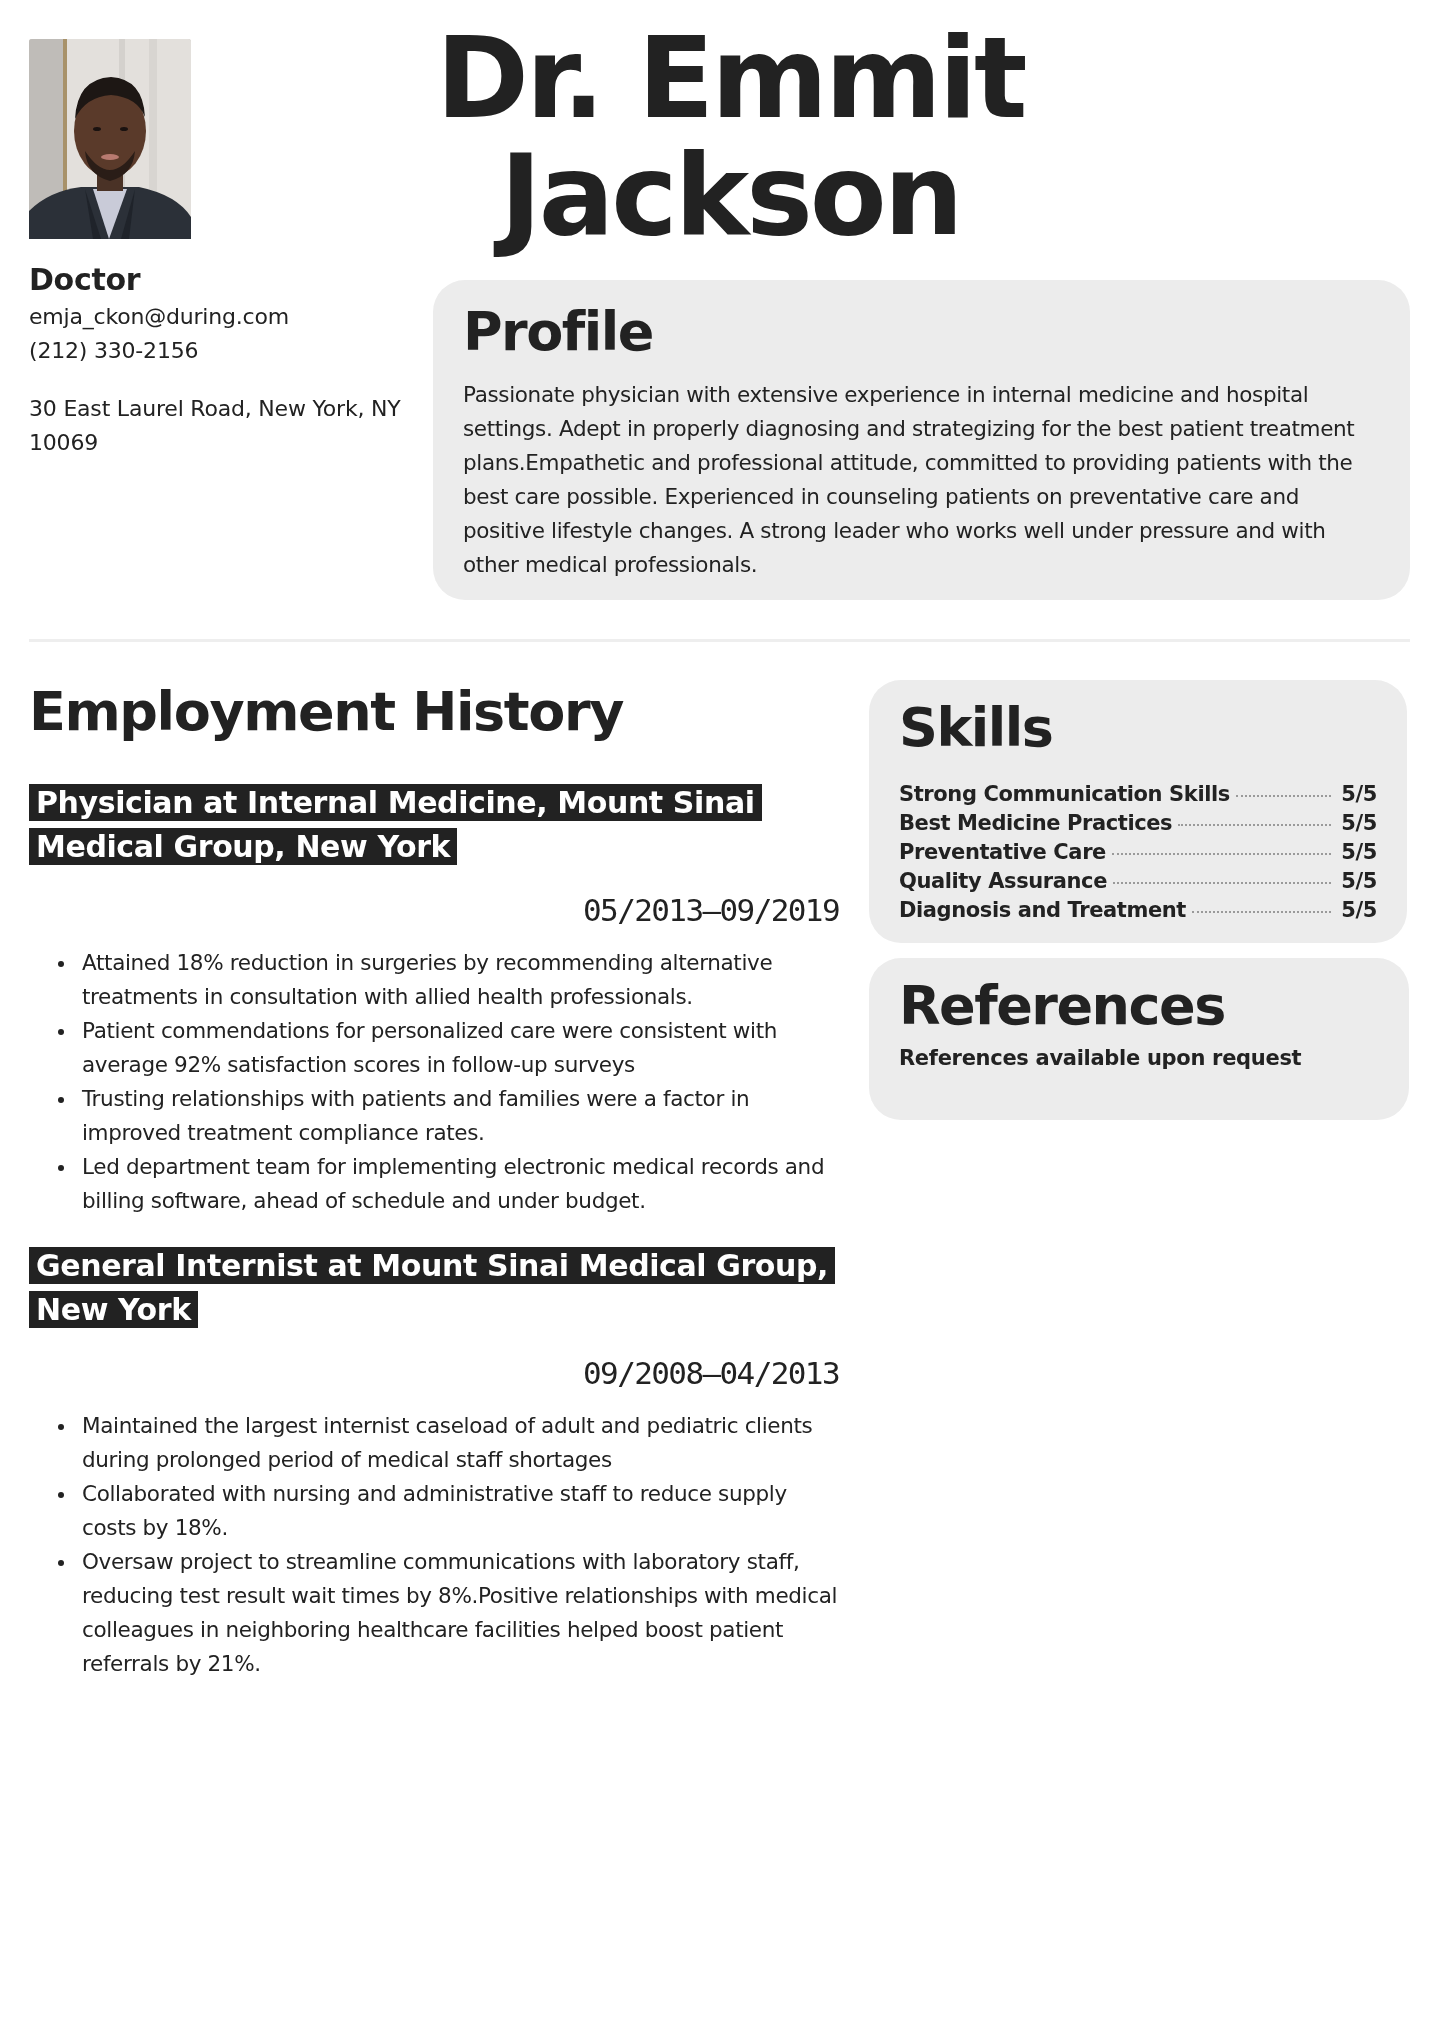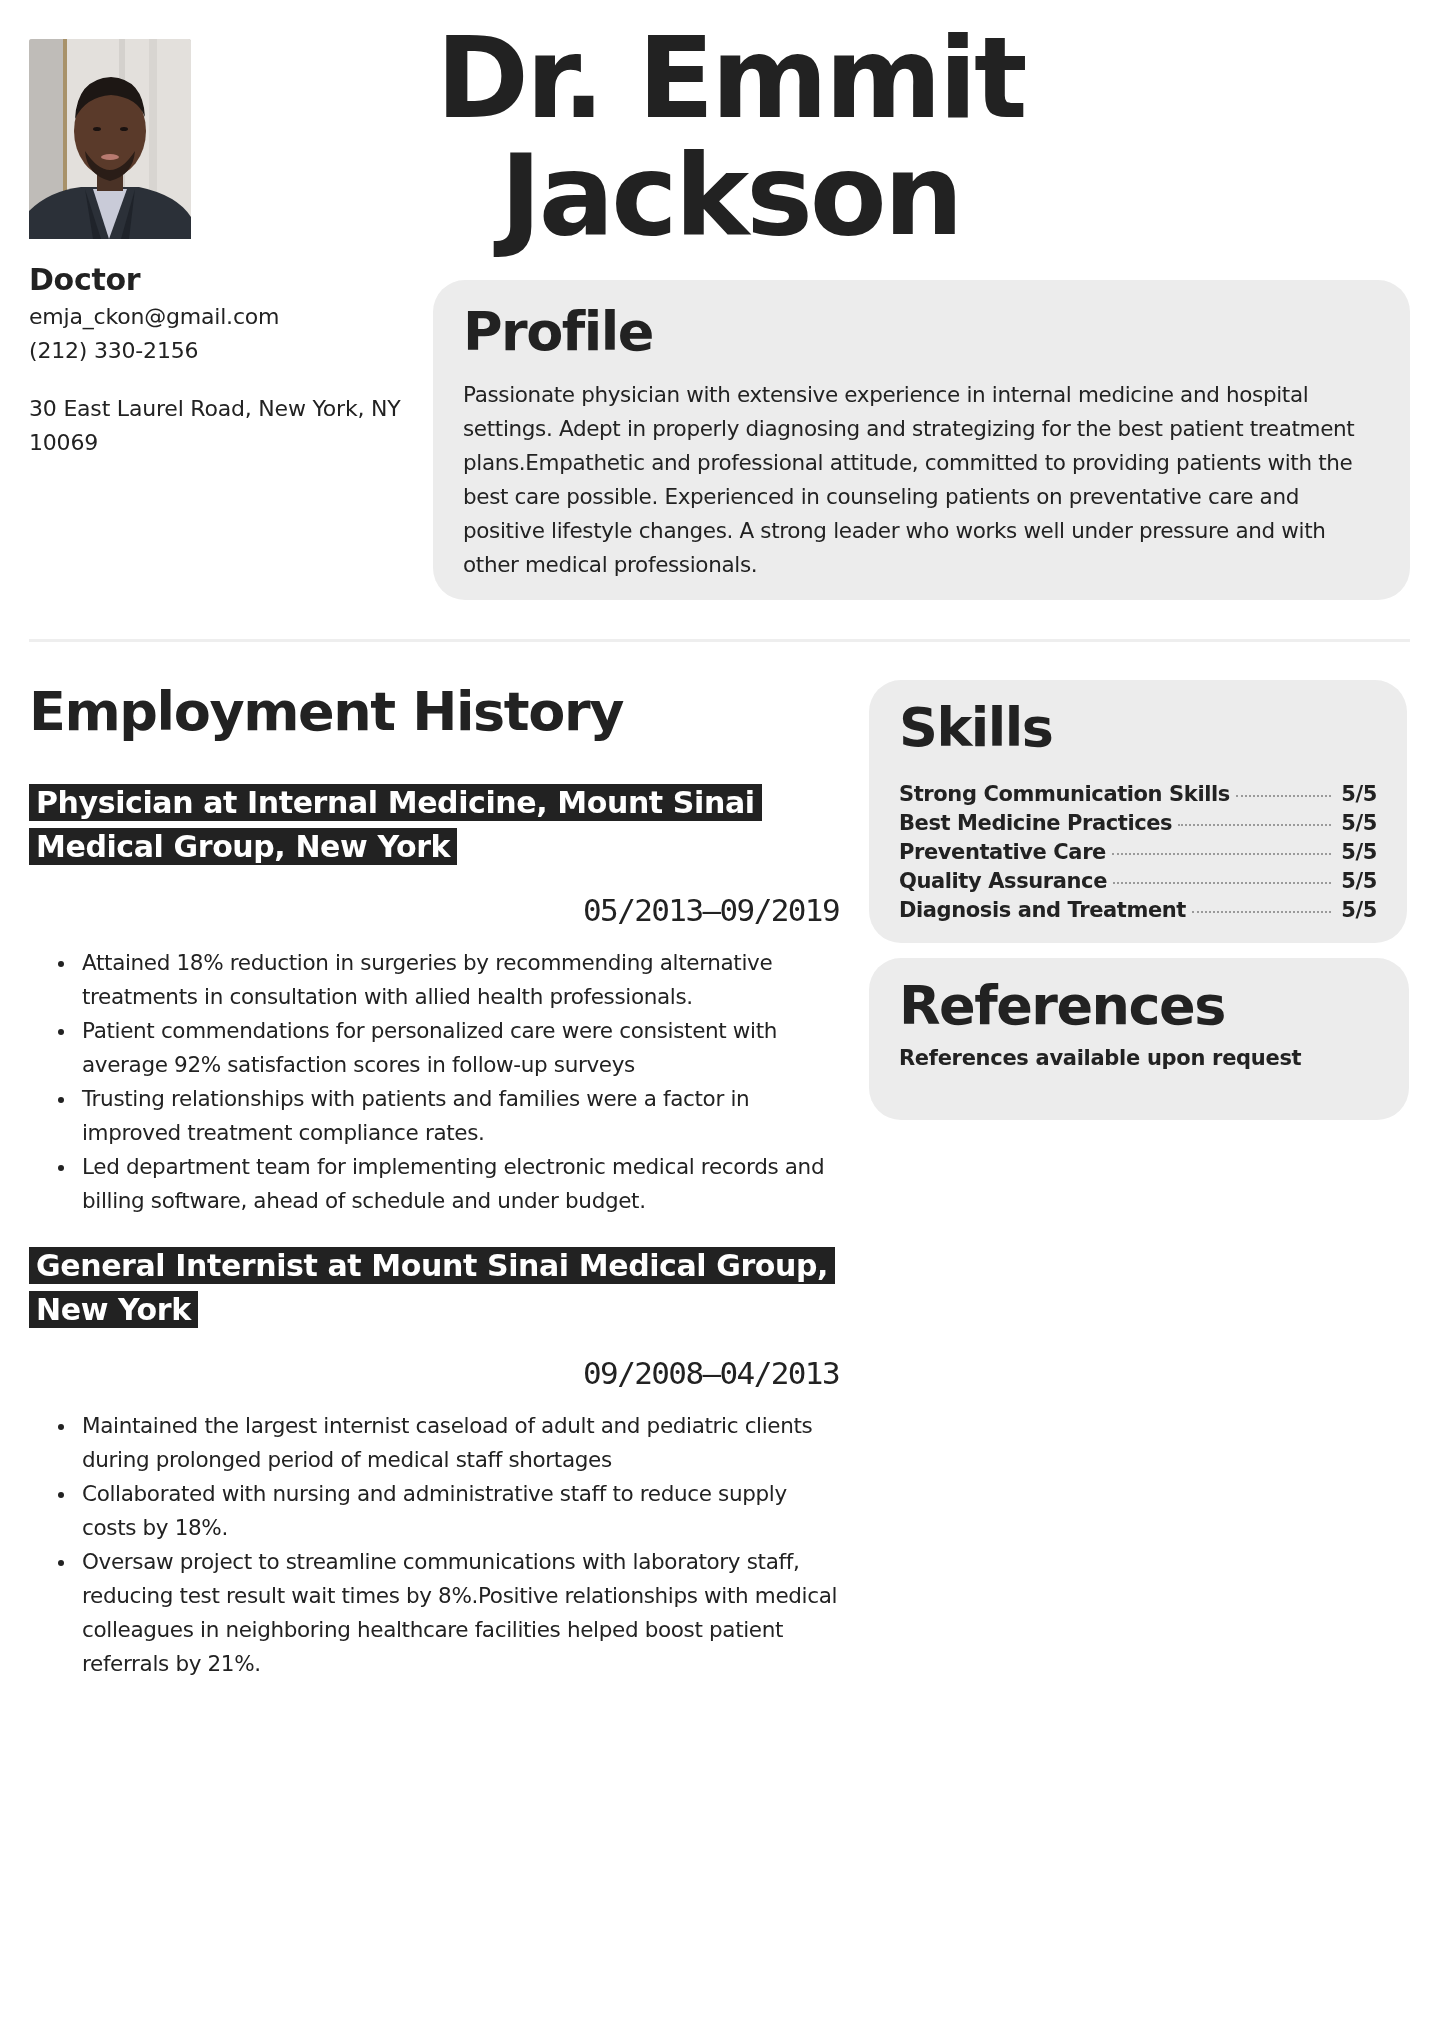--- a/index.html
+++ b/index.html
@@ -68,21 +68,21 @@
     <ellipse cx="81" cy="92" rx="36" ry="46" fill="#5a3a2a"></ellipse>
     <path d="M46 80 Q48 40 82 38 Q114 40 116 78 Q108 58 82 56 Q56 58 46 80 Z" fill="#1d1714"></path>
     <path d="M56 112 Q81 150 106 112 Q104 136 81 142 Q58 136 56 112 Z" fill="#2a1d17"></path>
     <ellipse cx="81" cy="118" rx="9" ry="3" fill="#b87a70"></ellipse>
     <ellipse cx="68" cy="90" rx="4" ry="2" fill="#1a1210"></ellipse>
     <ellipse cx="95" cy="90" rx="4" ry="2" fill="#1a1210"></ellipse>
   </svg>
 </div>
 
 <div class="abs job-role">Doctor</div>
-<div class="abs contact email">emja_ckon@gmail.com</div>
+<div class="abs contact email">emja_ckon@during.com</div>
 <div class="abs contact phone">(212) 330-2156</div>
 <div class="abs address">30 East Laurel Road, New York, NY 10069</div>
 
 <div class="abs name">
   <div>Dr. Emmit</div>
   <div>Jackson</div>
 </div>
 
 <div class="abs card profile-card">
   <div class="card-title">Profile</div>

